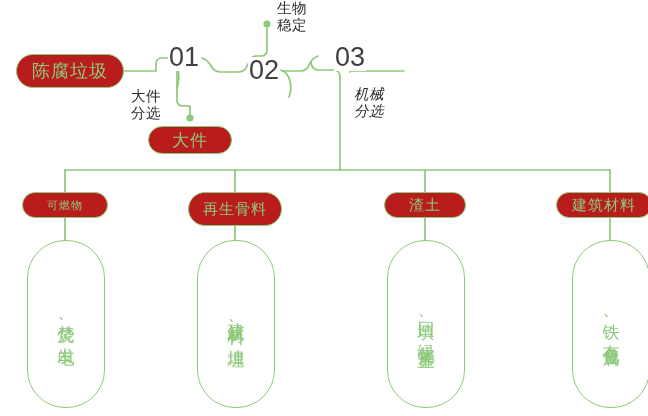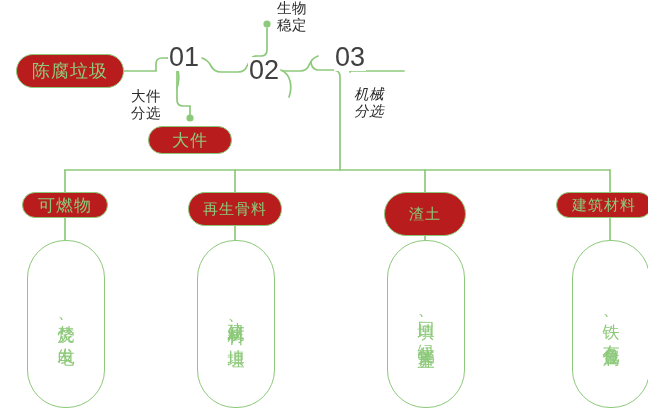--- a/index.html
+++ b/index.html
@@ -148,29 +148,29 @@
   <div class="note" style="left:277px; top:0;">生物
 稳定</div>
 
   <div class="note" style="left:354px; top:86px;font-style:italic;">机械
 分选</div>
 
   <div class="pill" style="left:148px; top:126px; width:84px; height:28px; font-size:17px;">
     <span>大件</span>
   </div>
 
-  <div class="pill" style="left:22px; top:192px; width:86px; height:26px; font-size:17px;">
+  <div class="pill" style="left:22px; top:192px; width:86px; height:26px; font-size:11px;">
     <span>可燃物</span>
   </div>
 
   <div class="pill" style="left:188px; top:192px; width:94px; height:34px; font-size:15px;">
     <span>再生骨料</span>
   </div>
 
-  <div class="pill" style="left:384px; top:192px; width:82px; height:44px; font-size:15px;">
+  <div class="pill" style="left:384px; top:192px; width:82px; height:26px; font-size:15px;">
     <span>渣土</span>
   </div>
 
   <div class="pill" style="left:556px; top:192px; width:96px; height:26px; font-size:15px;">
     <span>建筑材料</span>
   </div>
 
   <div class="outcome-box" style="left:27px; top:240px; width:78px; height:168px;">
     <span class="vtext">焚烧、发电</span>
   </div>

